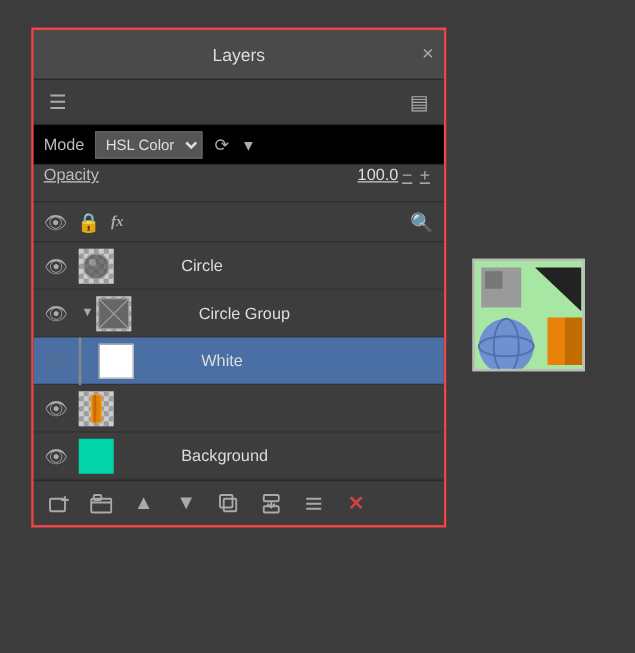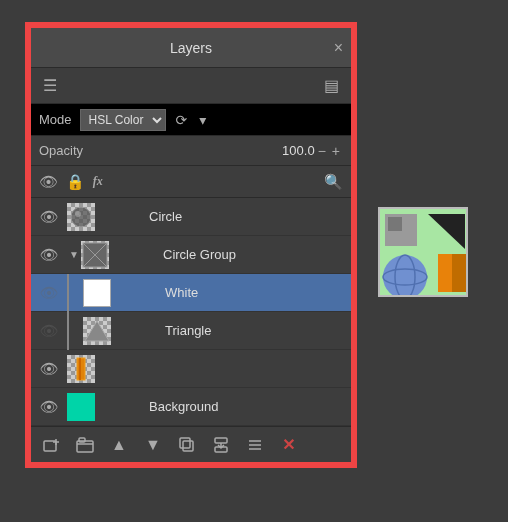--- a/index.html
+++ b/index.html
@@ -13,21 +13,21 @@
       position: relative;
     }
 
     
     .layers-panel {
       position: absolute;
       left: 25px;
       top: 22px;
       width: 332px;
       background: #3d3d3d;
-      border: 6px solid #ef4444;
+      border: 2px solid #ef4444;
     }
 
     
     .title-bar {
       background: #4a4a4a;
       display: flex;
       align-items: center;
       justify-content: center;
       height: 40px;
       position: relative;
@@ -101,25 +101,26 @@
     .mode-right-icons span {
       color: #aaa;
       cursor: pointer;
       font-size: 14px;
       padding: 2px 4px;
     }
 
     
     .opacity-row {
       display: flex;
-      align-items: center;
+      align-items: flex-start;
       height: 30px;
       padding: 0 8px;
       border-bottom: 1px solid #2a2a2a;
       background: #3d3d3d;
+      text-decoration: underline;
     }
     .opacity-label {
       color: #bbb;
       margin-right: 8px;
       font-size: 13px;
     }
     .opacity-spacer { flex: 1; }
     .opacity-value {
       color: #ddd;
       font-size: 13px;
@@ -334,30 +335,20 @@
     </div>
 
     <div class="layer-row selected">
       <div class="layer-vis hidden" style="opacity:0.4;">👁</div>
       <div style="width:16px; border-left: 2px solid #888; height:38px; flex-shrink:0;"></div>
       <div class="layer-thumb" style="background:white; border:1px solid #aaa;">
       </div>
       <span class="layer-name">White</span>
     </div>
 
-    <div class="layer-row">
-      <div class="layer-vis hidden" style="opacity:0.4;">👁</div>
-      <div style="width:16px; border-left: 2px solid #888; height:38px; flex-shrink:0;"></div>
-      <div class="layer-thumb checker">
-        <svg width="28" height="28" viewBox="0 0 28 28">
-          <polygon points="14,4 26,24 2,24" fill="#888" stroke="#aaa" stroke-width="1"></polygon>
-        </svg>
-      </div>
-      <span class="layer-name">Triangle</span>
-    </div>
 
 
     <div class="layer-row">
       <div class="layer-vis">👁</div>
       <div class="layer-thumb checker">
         <svg width="28" height="28" viewBox="0 0 28 28">
           <rect x="10" y="3" width="8" height="22" fill="#e0830a" stroke="#f0a020" stroke-width="1"></rect>
           <rect x="12" y="3" width="2" height="22" fill="#cc6600"></rect>
         </svg>
       </div>

